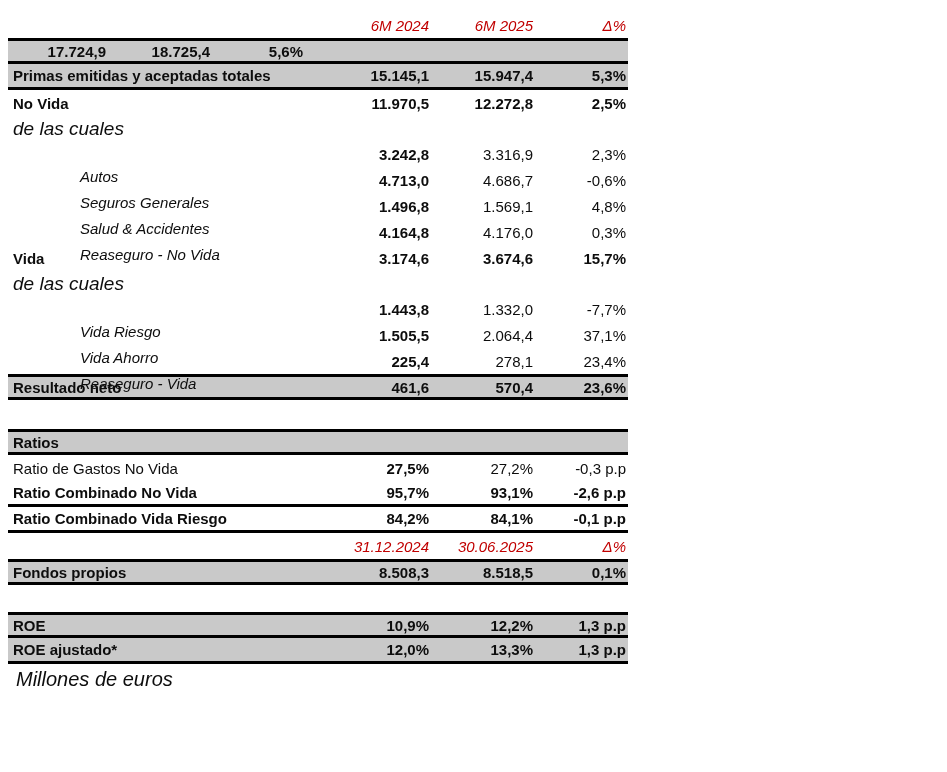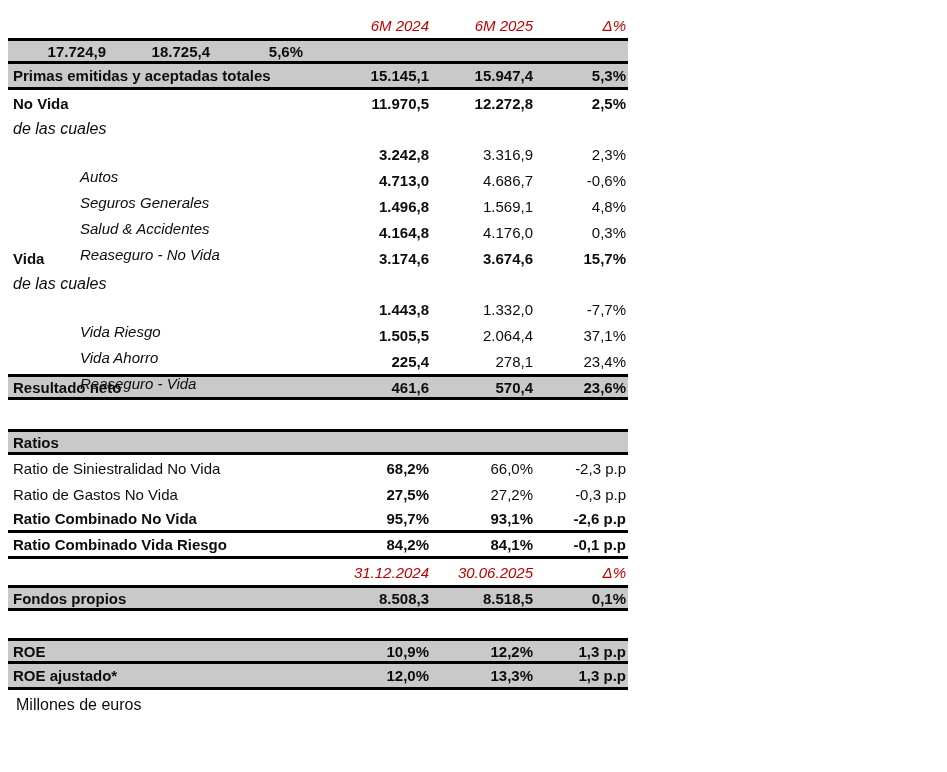--- a/index.html
+++ b/index.html
@@ -34,24 +34,24 @@
     text-align:right; font-size:15px; white-space:nowrap;
     padding-right:2px;
   }
   .cell.c1{ width:100px;font-weight:bold; }
   .cell.c2{ width:104px; }
   .cell.c3{ width:93px; }
   .row.bold .label, .row.bold .cell{ font-weight:bold; }
   .row.colhead .cell{ color:var(--accent-red); font-weight:400;font-style:italic; }
   .row.detail .label{ font-style:italic; padding-left:72px;margin-top:44px; }
   .row.note{ height:25px; }
-  .row.note .label{ font-style:italic; font-size:16px; }
+  .row.note .label{ font-style:italic; font-size:19px; }
   .footnotes{ padding-left:8px; padding-top:4px; }
   .footnote{
-    font-size:16px;
+    font-style:italic; font-size:20px;
     line-height:22px; white-space:nowrap;
   }
 </style>
 </head>
 <body>
 
 <div class="wrap">
   <div class="table" id="results-table">
       <div class="row colhead">
         <span class="label"></span>
@@ -143,26 +143,20 @@
         <span class="cell c3">23,6%</span>
       </div>
       <div class="row spacer" style="height: 29px;"></div>
       <div class="row gray bold bt bb">
         <span class="label">Ratios</span>
         <span class="cell c1"></span>
         <span class="cell c2"></span>
         <span class="cell c3"></span>
       </div>
       <div class="row">
-        <span class="label">Ratio de Siniestralidad No Vida</span>
-        <span class="cell c1">68,2%</span>
-        <span class="cell c2">66,0%</span>
-        <span class="cell c3">-2,3 p.p</span>
-      </div>
-      <div class="row">
         <span class="label">Ratio de Gastos No Vida</span>
         <span class="cell c1">27,5%</span>
         <span class="cell c2">27,2%</span>
         <span class="cell c3">-0,3 p.p</span>
       </div>
       <div class="row bold bb">
         <span class="label">Ratio Combinado No Vida</span>
         <span class="cell c1">95,7%</span>
         <span class="cell c2">93,1%</span>
         <span class="cell c3">-2,6 p.p</span>

